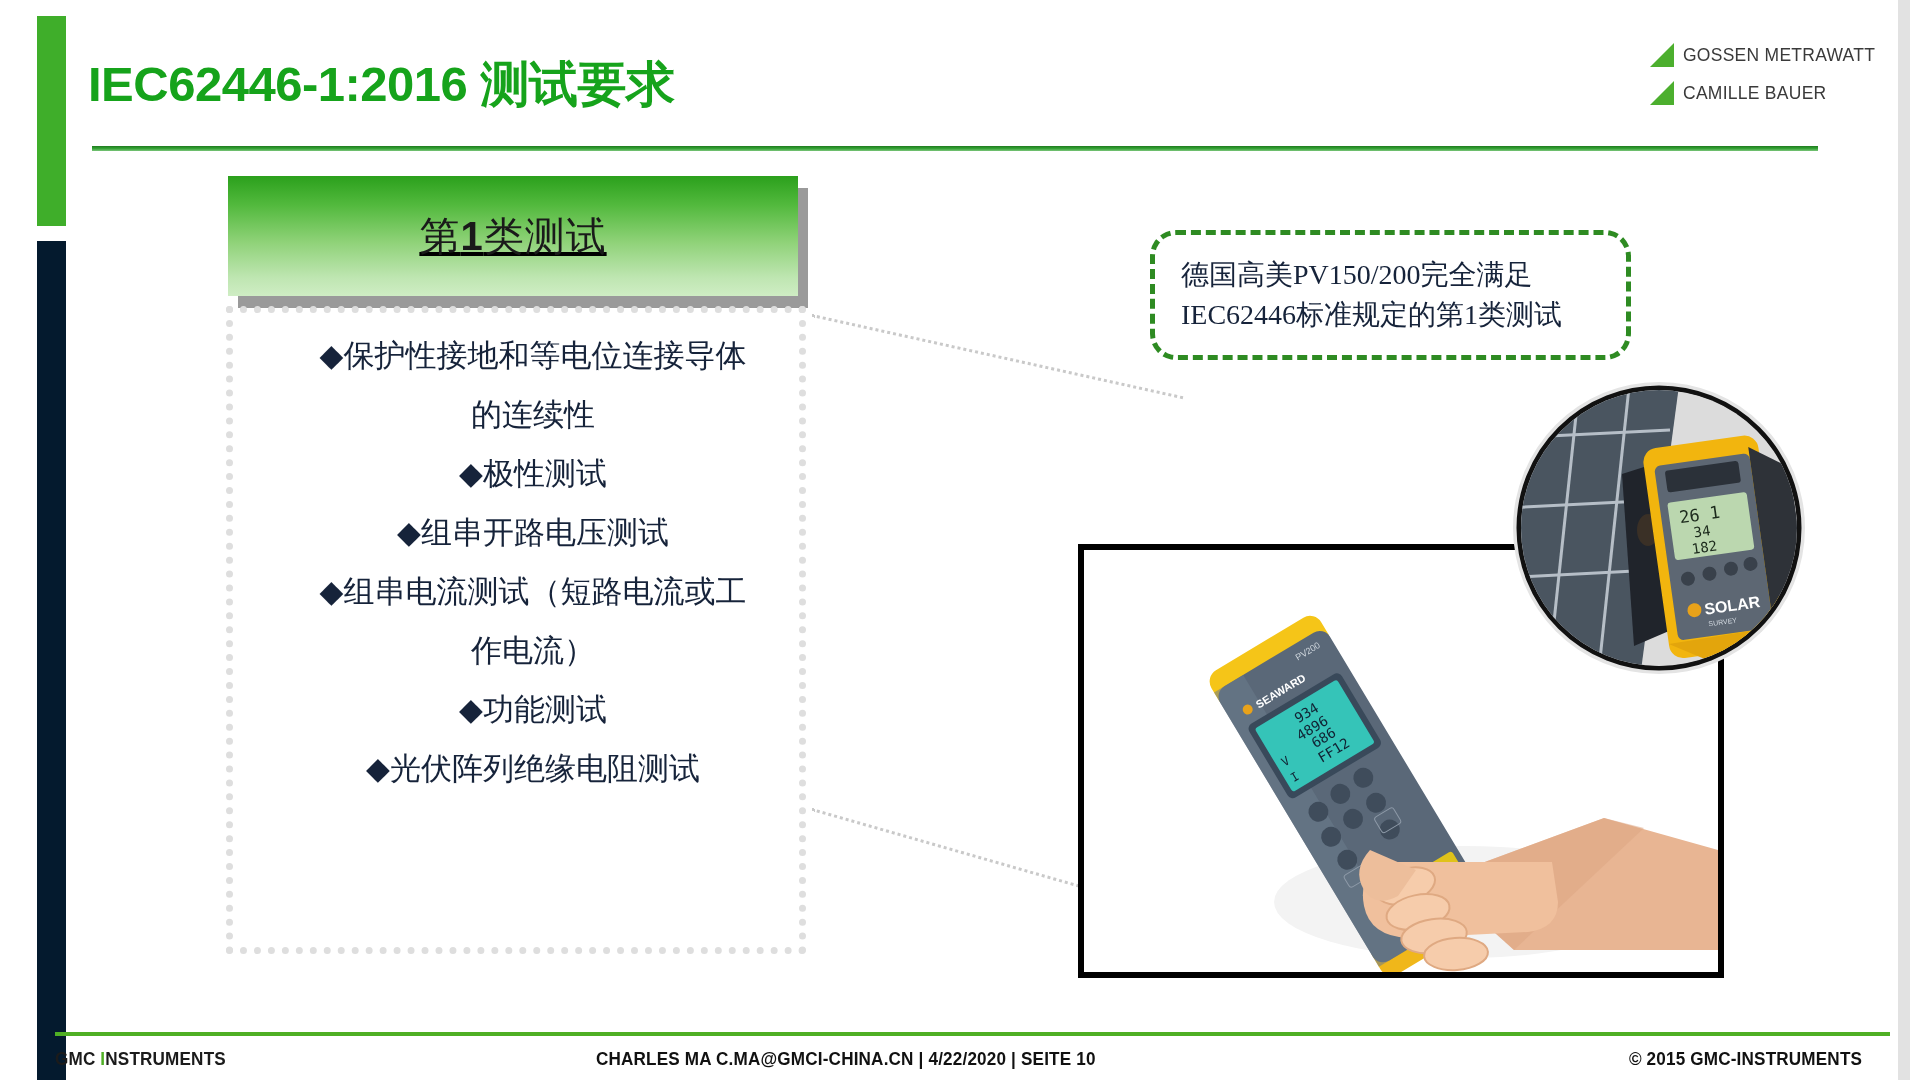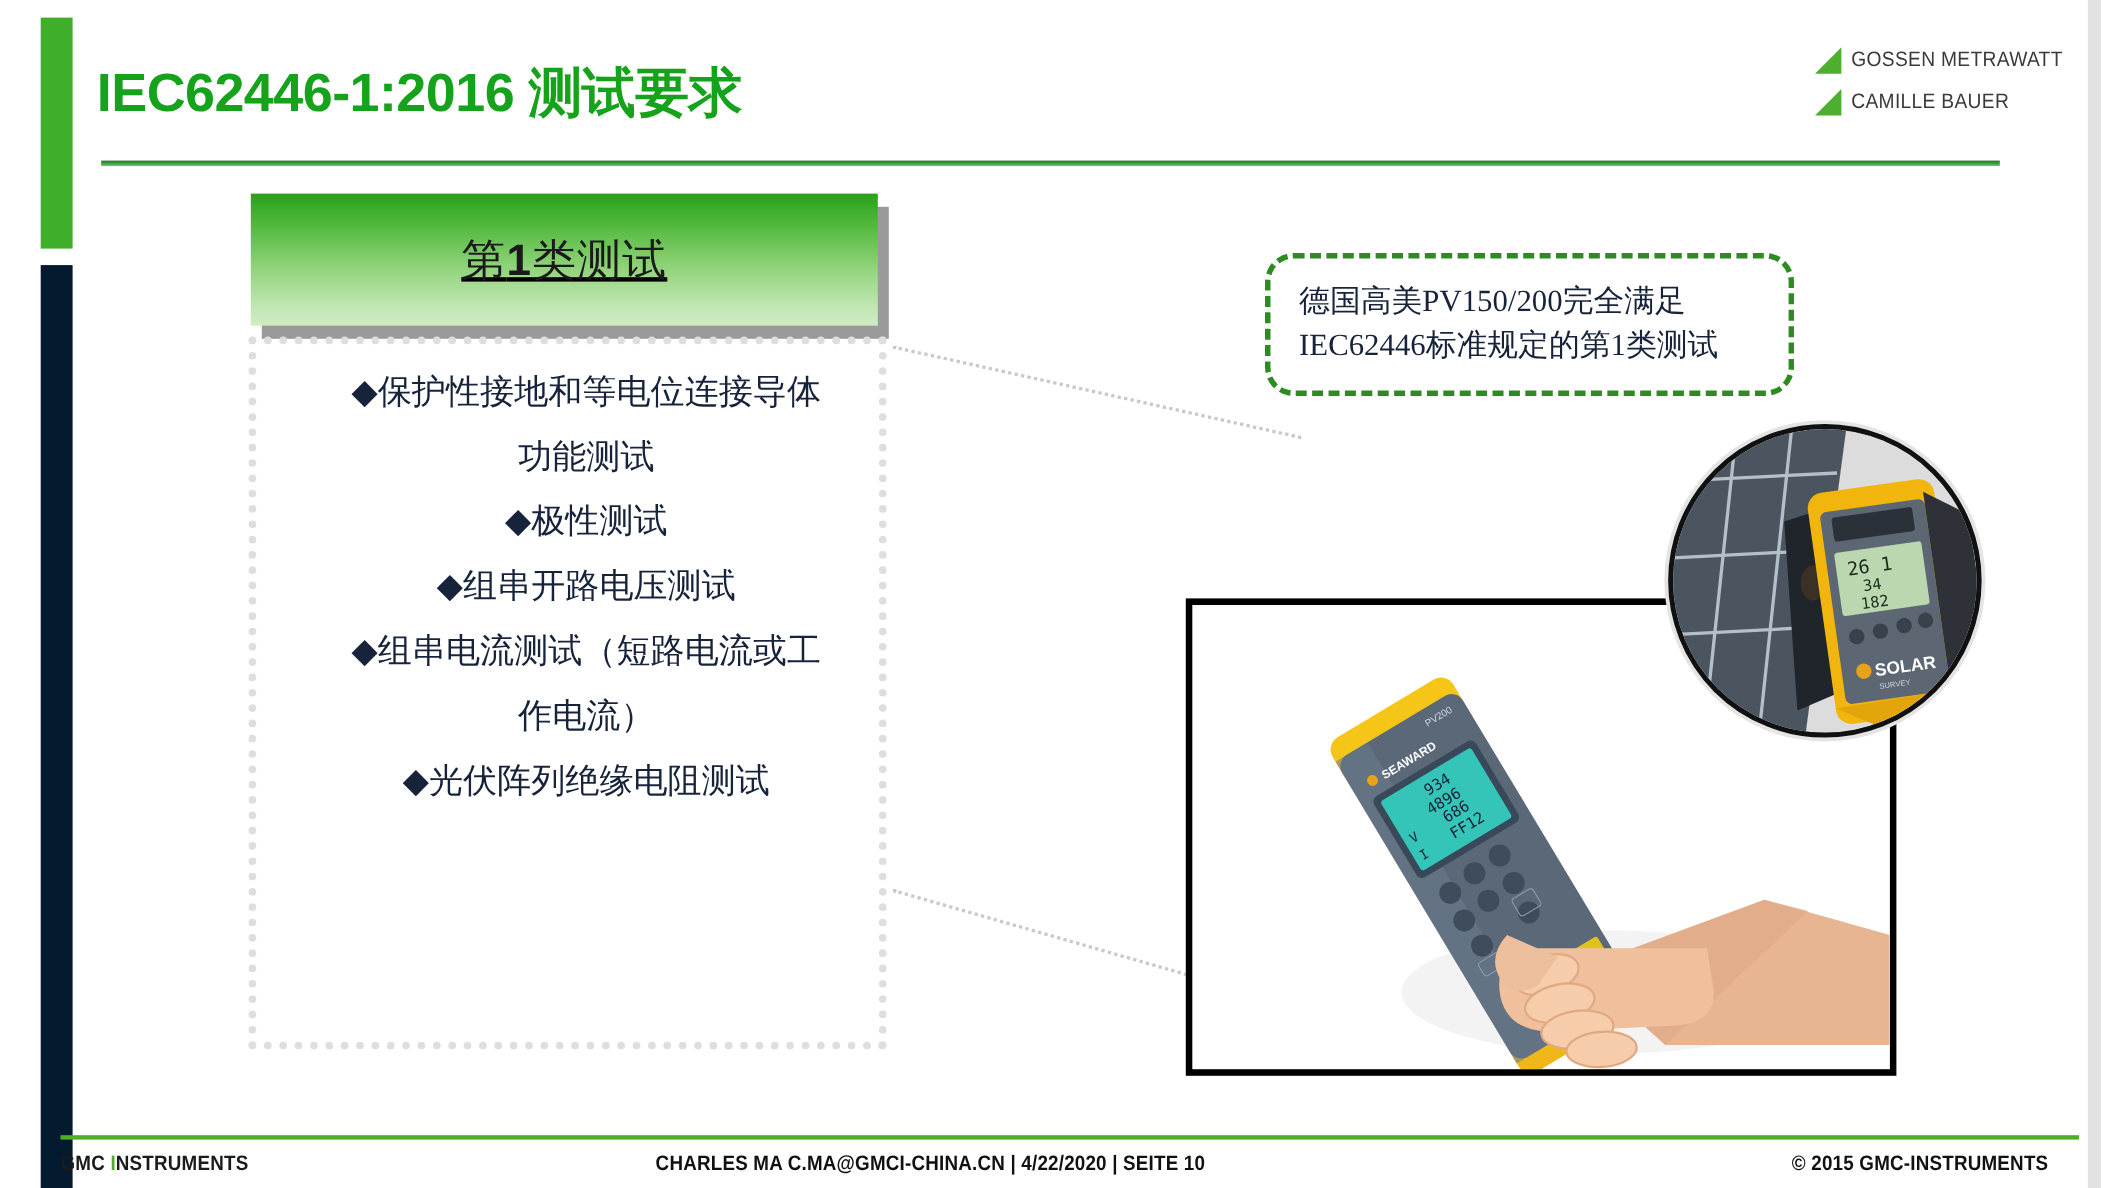--- a/index.html
+++ b/index.html
@@ -283,25 +283,26 @@
   </div>
 
   <div class="banner-shadow"></div>
   <div class="banner">
     <div class="banner-text"><span>第</span><b>1</b><span>类测试</span></div>
   </div>
 
   <div class="dotted-box"></div>
   <div class="bullets" id="bullet-list">
       <div class="bullet-line"><span>◆</span><span>保护性接地和等电位连接导体</span></div>
-      <div class="bullet-line cont"><span></span><span>功能测试</span></div>
+      <div class="bullet-line cont"><span></span><span>的连续性</span></div>
       <div class="bullet-line"><span>◆</span><span>极性测试</span></div>
       <div class="bullet-line"><span>◆</span><span>组串开路电压测试</span></div>
       <div class="bullet-line"><span>◆</span><span>组串电流测试（短路电流或工</span></div>
       <div class="bullet-line cont"><span></span><span>作电流）</span></div>
+      <div class="bullet-line"><span>◆</span><span>功能测试</span></div>
       <div class="bullet-line"><span>◆</span><span>光伏阵列绝缘电阻测试</span></div>
     </div>
 
   <div class="callout">
     <div class="callout-line">德国高美PV150/200完全满足</div>
     <div class="callout-line">IEC62446标准规定的第1类测试</div>
   </div>
 
   <div class="conn" style="left:812px; top:314px; width:380px; transform:rotate(12.5deg);"></div>
   <div class="conn" style="left:812px; top:808px; width:278px; transform:rotate(16deg);"></div>

